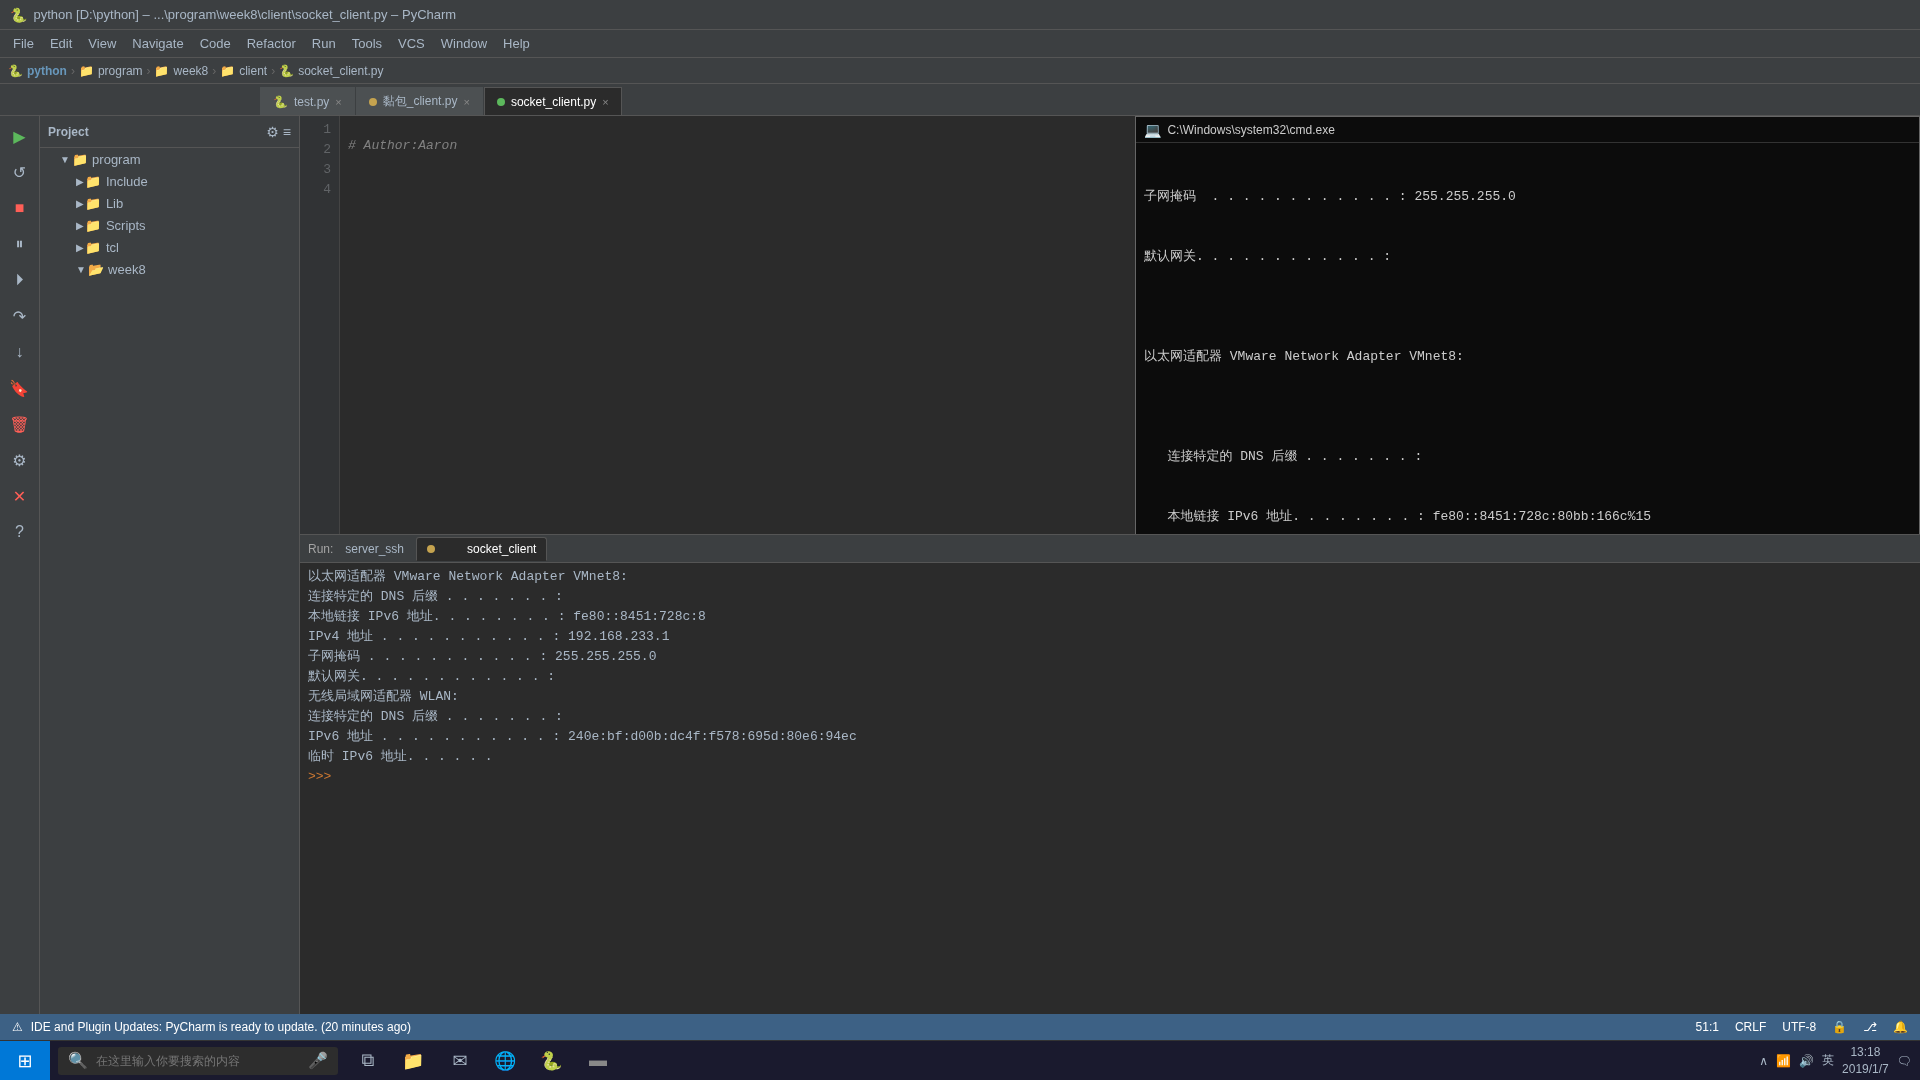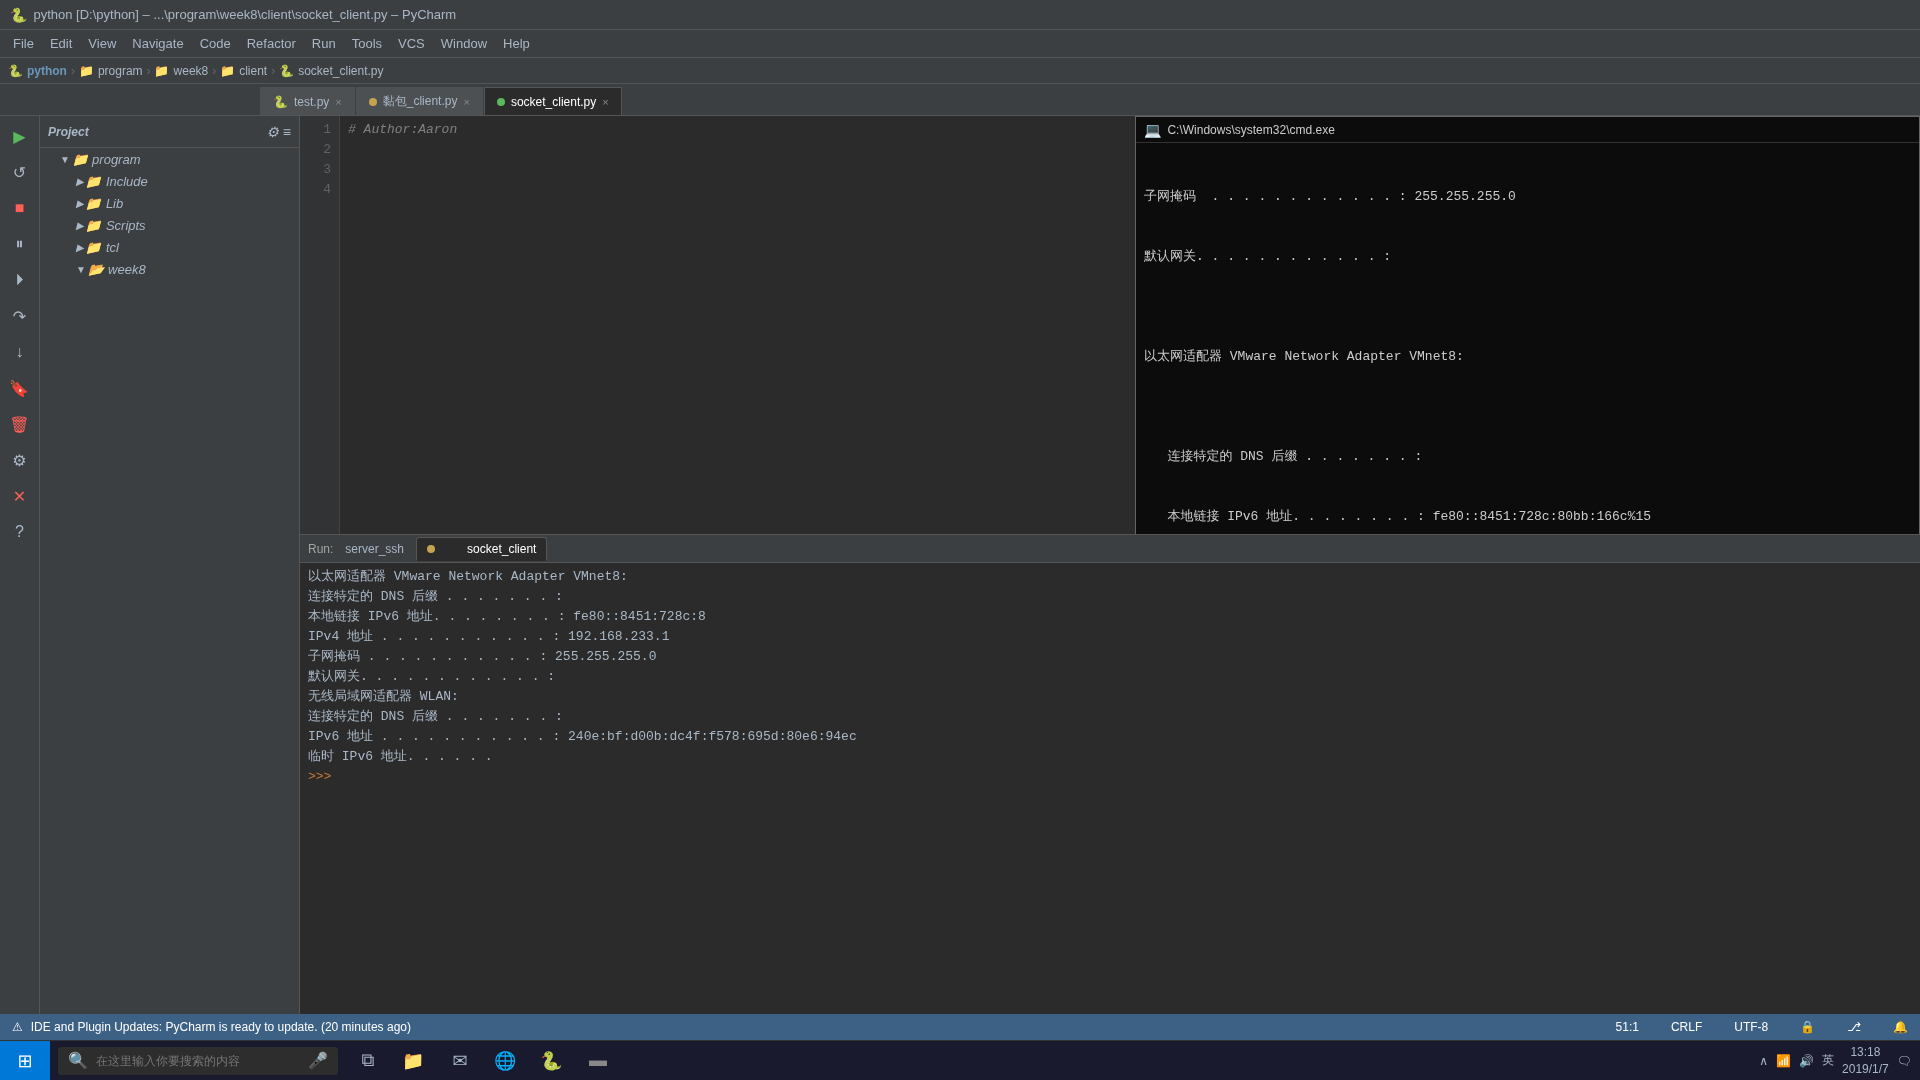--- a/index.html
+++ b/index.html
@@ -50,21 +50,20 @@
       gap: 4px;
     }
     .breadcrumb-sep { color: #666; }
 
     
     .sidebar {
       width: 260px;
       background: #3c3f41;
       border-right: 1px solid #555;
       overflow-y: auto;
-      font-style: italic;
     }
     .sidebar-header {
       display: flex;
       align-items: center;
       padding: 4px 8px;
       background: #3c3f41;
       border-bottom: 1px solid #555;
       height: 32px;
     }
     .sidebar-header-title {
@@ -143,21 +142,21 @@
       font-size: 13px;
       padding-top: 4px;
       text-align: right;
       padding-right: 8px;
       border-right: 1px solid #444;
       line-height: 20px;
       flex-shrink: 0;
     }
     .code-content {
       flex: 1;
-      padding: 4px 8px;
+      padding: 20px 8px;
       font-family: 'Courier New', monospace;
       font-size: 13px;
       line-height: 20px;
       color: #a9b7c6;
       overflow: hidden;
     }
     .code-line { white-space: pre; }
     .code-comment { color: #808080; font-style: italic; }
     .code-selected { background: #214283; }
 
@@ -231,21 +230,21 @@
       height: 26px;
       display: flex;
       align-items: center;
       padding: 0 12px;
       font-size: 12px;
       color: #fff;
       gap: 16px;
       justify-content: space-between;
     }
     .status-left { display: flex; align-items: center; gap: 8px; }
-    .status-right { display: flex; align-items: center; gap: 32px; text-align: center; }
+    .status-right { display: flex; align-items: center; gap: 16px; text-align: center; }
 
     
     .taskbar {
       position: fixed;
       bottom: 0;
       left: 0;
       width: 1920px;
       height: 40px;
       background: #1a1a2e;
       display: flex;

